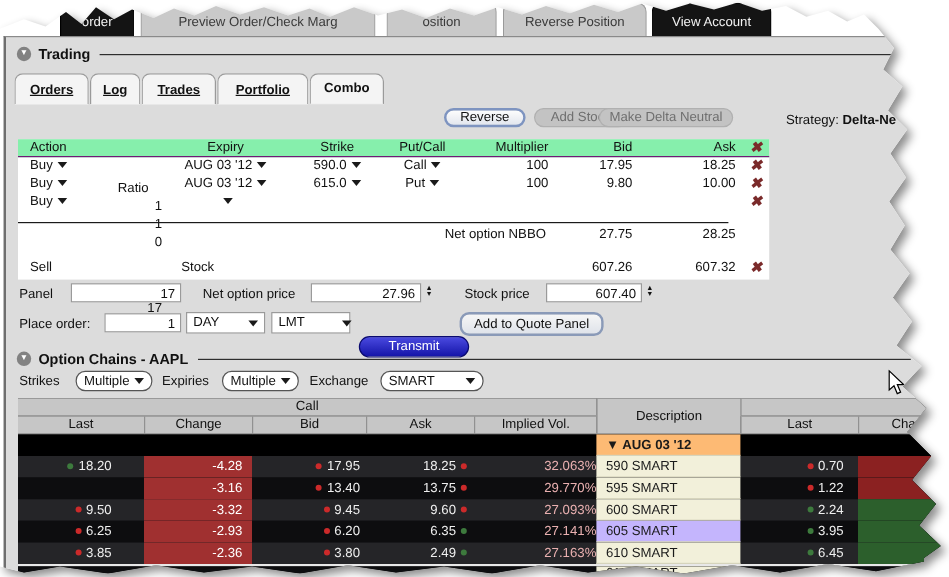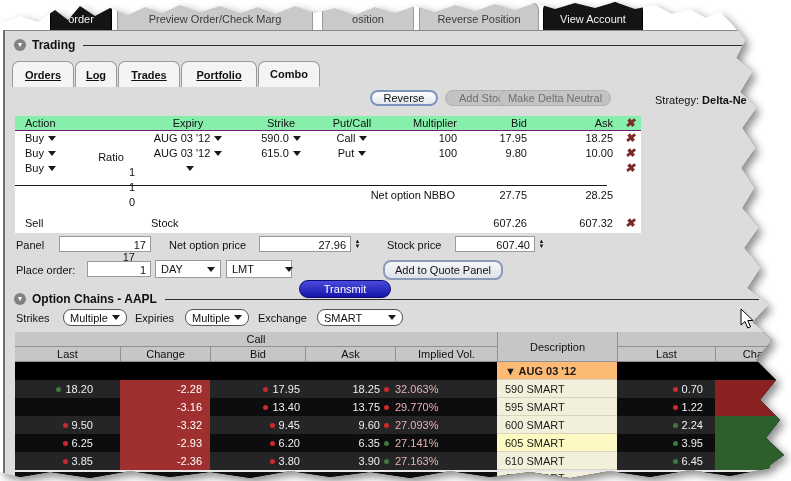--- a/index.html
+++ b/index.html
@@ -81,21 +81,21 @@
   .oh{position:absolute;background:#c6c6c6;border-left:1px solid #919191;border-bottom:1px solid #919191;
     box-sizing:border-box;text-align:center;line-height:15px;height:15px;}
   .oc-row{position:absolute;left:0;width:781px;height:18px;}
   .oc-row.alt1{background:#252528;}
   .oc-row.alt2{background:#0d0d0f;}
   .oc{position:absolute;top:0;height:18px;line-height:18px;color:#efefef;white-space:nowrap;box-sizing:border-box;}
   .o-last{left:0;width:82px;text-align:right;padding-right:4px;}
   .o-chg{left:105px;width:90px;text-align:right;padding-right:8px;color:#fff;}
   .o-bid{left:195px;width:95px;text-align:right;padding-right:5px;}
   .o-ask{left:290px;width:90px;text-align:right;padding-right:2px;}
-  .o-iv{left:380px;width:102px;text-align:left;}
+  .o-iv{left:380px;width:102px;text-align:right;}
   .o-desc{left:482px;width:120px;color:#1a1a1a;padding-left:8px;border-bottom:1px solid #d6d4bc;}
   .o-plast{left:602px;width:98px;text-align:right;padding-right:12px;padding-left:40px;}
   .o-pchg{left:700px;width:81px;text-align:right;padding-right:4px;color:#fff;}
   .neg{background:#a03030;}
   .negd{background:#8b2121;}
   .pos{background:#2c5f2c;}
   .dot{display:inline-block;width:5px;height:5px;border-radius:50%;margin:0 4px;vertical-align:1px;}
   .dot.g{background:#3d7a3d;}
   .dot.d{background:#cc2a2a;}
   .cursor-svg{position:absolute;left:740px;top:308px;}
@@ -294,21 +294,21 @@
       <div class="oh" style="left:482px;top:0;width:120px;height:30px;line-height:30px;">Description</div>
       <div class="oh" style="left:602px;top:15px;width:98px;">Last</div>
       <div class="oh" style="left:700px;top:15px;width:81px;">Chan</div>
 
       <div class="oc-row" style="top:30px;background:#000;">
         <span class="oc o-desc" style="background:#fdba74;font-weight:bold;">▼ <span>AUG 03 '12</span></span>
       </div>
 
       <div class="oc-row alt1" style="top:48px;">
         <span class="oc o-last"><i class="dot g"></i><span>18.20</span></span>
-        <span class="oc o-chg neg">-2.28</span>
+        <span class="oc o-chg neg">-4.28</span>
         <span class="oc o-bid"><i class="dot d"></i><span>17.95</span></span>
         <span class="oc o-ask"><span>18.25</span><i class="dot d"></i></span>
         <span class="oc o-iv" style="color:#e9b0b0;">32.063%</span>
         <span class="oc o-desc" style="background:#f2f0da;">590 SMART</span>
         <span class="oc o-plast"><i class="dot d"></i><span>0.70</span></span>
         <span class="oc o-pchg negd">-</span>
       </div>
       <div class="oc-row alt2" style="top:66px;">
         <span class="oc o-chg neg">-3.16</span>
         <span class="oc o-bid"><i class="dot d"></i><span>13.40</span></span>
@@ -327,29 +327,29 @@
         <span class="oc o-desc" style="background:#f2f0da;">600 SMART</span>
         <span class="oc o-plast"><i class="dot g"></i><span>2.24</span></span>
         <span class="oc o-pchg pos">+</span>
       </div>
       <div class="oc-row alt2" style="top:102px;">
         <span class="oc o-last"><i class="dot d"></i><span>6.25</span></span>
         <span class="oc o-chg neg">-2.93</span>
         <span class="oc o-bid"><i class="dot d"></i><span>6.20</span></span>
         <span class="oc o-ask"><span>6.35</span><i class="dot g"></i></span>
         <span class="oc o-iv" style="color:#e9b0b0;">27.141%</span>
-        <span class="oc o-desc" style="background:#fef9c3;">605 SMART</span>
+        <span class="oc o-desc" style="background:#c4b5fd;">605 SMART</span>
         <span class="oc o-plast"><i class="dot g"></i><span>3.95</span></span>
         <span class="oc o-pchg pos">+</span>
       </div>
       <div class="oc-row alt1" style="top:120px;">
         <span class="oc o-last"><i class="dot d"></i><span>3.85</span></span>
         <span class="oc o-chg neg">-2.36</span>
         <span class="oc o-bid"><i class="dot d"></i><span>3.80</span></span>
-        <span class="oc o-ask"><span>3.90</span><i class="dot g"></i></span>
+        <span class="oc o-ask"><span>2.49</span><i class="dot g"></i></span>
         <span class="oc o-iv" style="color:#e9b0b0;">27.163%</span>
         <span class="oc o-desc" style="background:#f2f0da;">610 SMART</span>
         <span class="oc o-plast"><i class="dot g"></i><span>6.45</span></span>
         <span class="oc o-pchg pos">+</span>
       </div>
 
       <div style="position:absolute;left:0;top:138px;width:781px;height:2px;background:#e8e8e8;"></div>
       <div class="oc-row alt2" style="top:140px;height:10px;">
         <span class="oc o-desc" style="background:#f2f0da;height:10px;line-height:12px;">615 SMART</span>
       </div>

